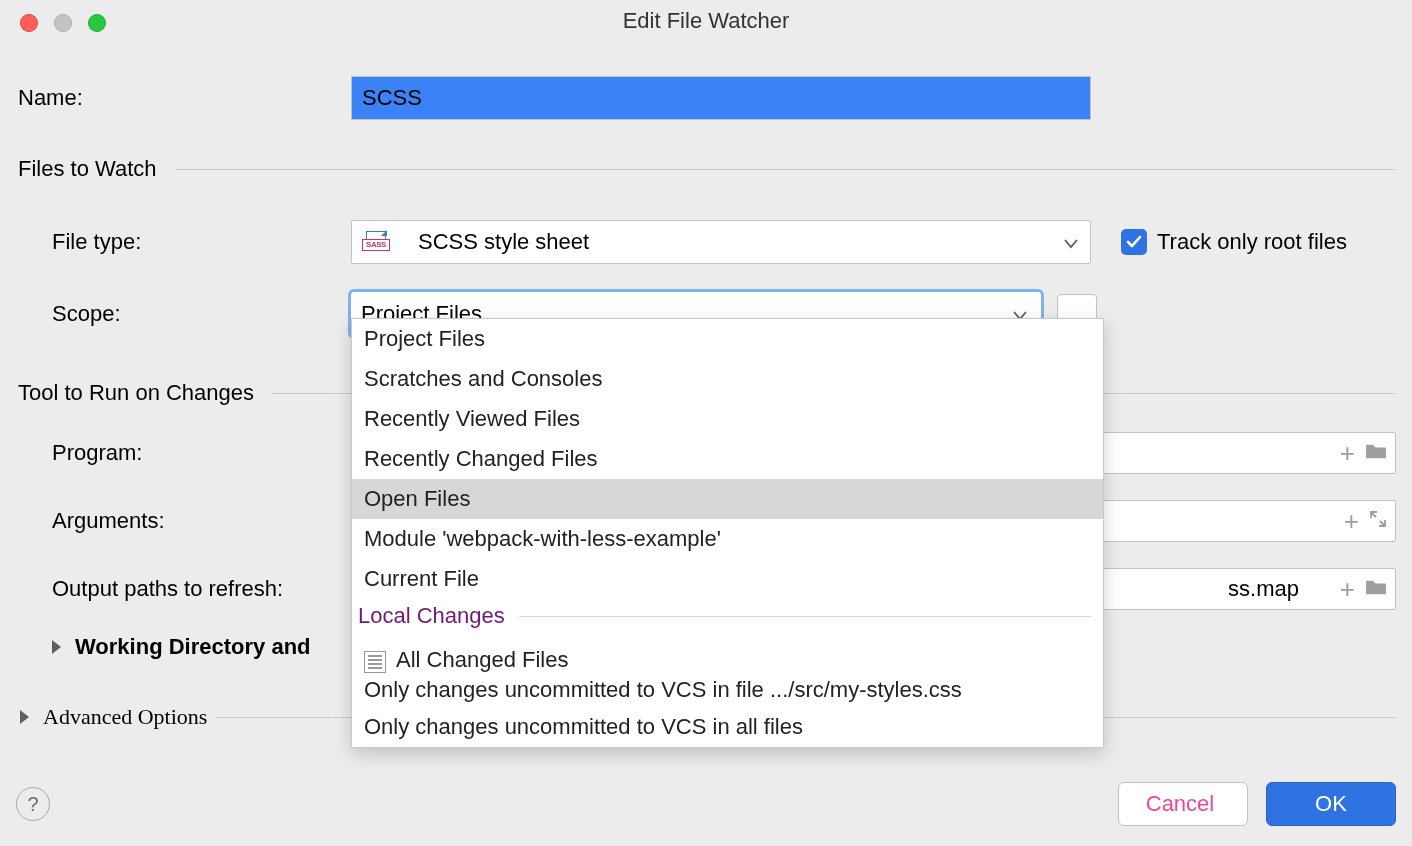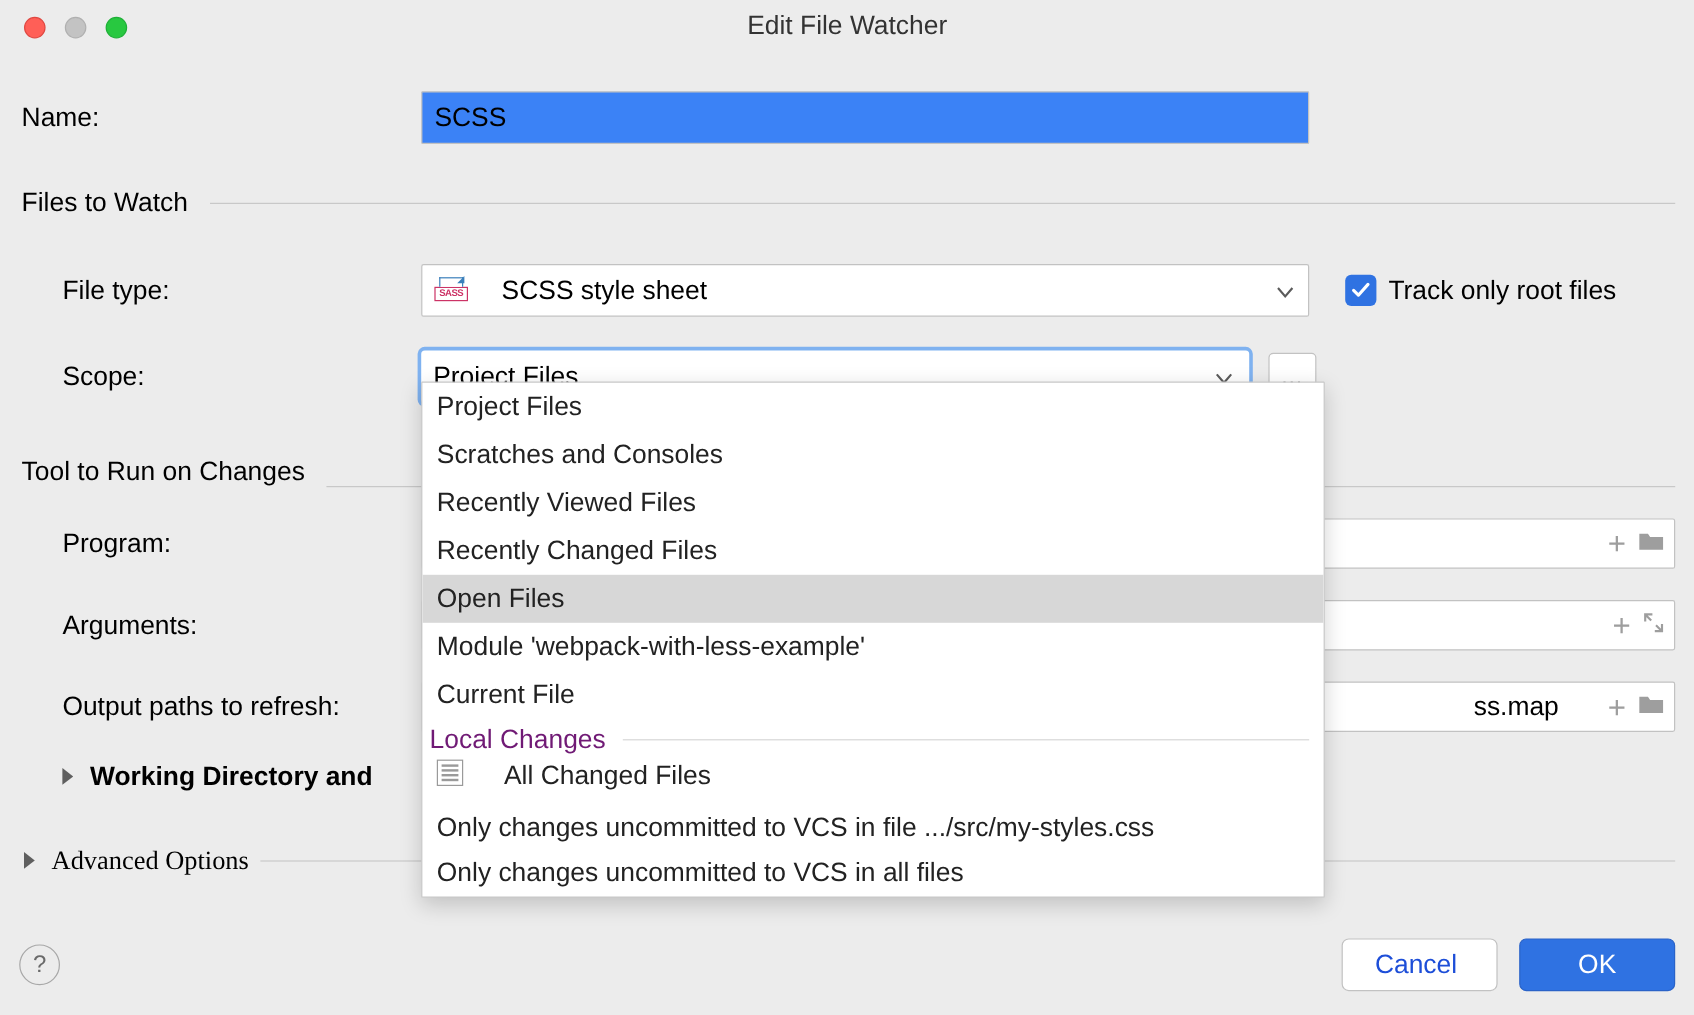--- a/index.html
+++ b/index.html
@@ -33,48 +33,48 @@
   .sass-icon .bot { width:28px; height:12px; background:#fff; border:1px solid #cc3366; font-size:8px; line-height:10px; text-align:center; color:#cc3366; font-weight:bold; letter-spacing:-0.5px; }
 
   .checkbox-wrap { display:flex; align-items:center; margin-left:30px; }
   .checkbox { width:26px; height:26px; border-radius:5px; background:#2f72e2; margin-right:10px; display:flex; align-items:center; justify-content:center; }
   .checkbox svg { width:18px; height:18px; }
 
   .scope-row { margin-top:28px; display:flex; align-items:center; }
   .scope-dropdown { position:relative; width:690px; height:44px; background:#fff; border-radius:3px; padding:0 10px; display:flex; align-items:center; box-shadow:0 0 0 3px #7fb2f0; }
   .ellipsis-btn { width:40px; height:40px; margin-left:16px; background:#fff; border:1px solid #c2c2c2; border-radius:4px; display:flex; align-items:center; justify-content:center; font-size:18px; letter-spacing:1px; color:#333; }
 
-  .tool-section { margin-top:44px;align-items:flex-end; }
+  .tool-section { margin-top:44px; }
   .indent-tri { display:inline-block; width:0;height:0;border-top:7px solid transparent;border-bottom:7px solid transparent;border-left:9px solid #5f5f5f; margin-right:14px; vertical-align:middle; }
   .field-row { display:flex; align-items:center; margin-top:26px; }
   .long-input { flex:1; height:42px; background:#fff; border:1px solid #c2c2c2; border-radius:2px; display:flex; align-items:center; justify-content:flex-end; padding:0 8px 0 10px; font-size:22px; position:relative; }
   .long-input .value{ position:absolute; left:10px;}
   .icon-grp { display:flex; align-items:center; gap:10px; }
   .icon-grey { color:#9e9e9e; }
   .plus-icon { font-size:26px; font-weight:300; line-height:1; }
   .folder-icon svg{ width:22px; height:18px; }
   .expand-icon svg{width:18px;height:18px;}
 
   .adv-row { margin-top:44px; display:flex; align-items:center; }
 
   .footer { position:absolute; bottom:20px; left:16px; right:16px; display:flex; align-items:center; }
   .help-btn { width:34px; height:34px; border:1.5px solid #a8a8a8; border-radius:50%; display:flex; align-items:center; justify-content:center; color:#6a6a6a; font-size:20px; }
   .footer .spacer{flex:1;}
   .btn { height:44px; min-width:130px; border-radius:6px; display:flex; align-items:center; justify-content:center; padding:0 26px; font-size:22px; margin-left:18px; }
-  .btn.cancel { background:#fff; border:1px solid #c2c2c2; color:#1d4ed8;padding-left:20px; }
+  .btn.cancel { background:#fff; border:1px solid #c2c2c2; color:#ec4899;padding-left:20px; }
   .btn.ok { background:#2f72e2; border:1px solid #2a63c8; color:#fff; font-weight:500; }
 
   
   .popup { position:absolute; left:351px; top:318px; width:753px; background:#fff; border:1px solid #c8c8c8; border-radius:1px; box-shadow:0 6px 18px rgba(0,0,0,0.18); overflow:hidden; z-index:100; }
   .popup .item { height:40px; display:flex; align-items:center; padding:0 12px; font-size:22px; color:#222; }
   .popup .item.hover { background:#d7d7d7; }
   .popup .sep-row { display:flex; align-items:center; padding:0 12px 0 4px; height:34px;}
   .popup .sep-row .lbl{ color:#701a75; padding-right:14px; padding-left:2px; font-size:22px;}
   .popup .sep-row .line{ flex:1; height:1px; background:#d6d6d6;}
-  .popup .icon-item { display:flex; align-items:flex-start;gap:24px;}
+  .popup .icon-item { display:flex; align-items:flex-end;}
   .popup .file-ico { width:22px; height:22px; border:1.5px solid #9a9a9a; margin-right:10px; position:relative;}
   .popup .file-ico::before{content:"";position:absolute;top:3px;left:3px;right:3px;height:2px;background:#9a9a9a;box-shadow:0 4px 0 #9a9a9a,0 8px 0 #9a9a9a,0 12px 0 #9a9a9a;}
   .popup .truncate{ white-space:nowrap; overflow:hidden; text-overflow:clip; width:100%;}
 
   .caret svg{width:14px;height:10px;}
 </style>
 </head>
 <body>
 
 <div class="window">

